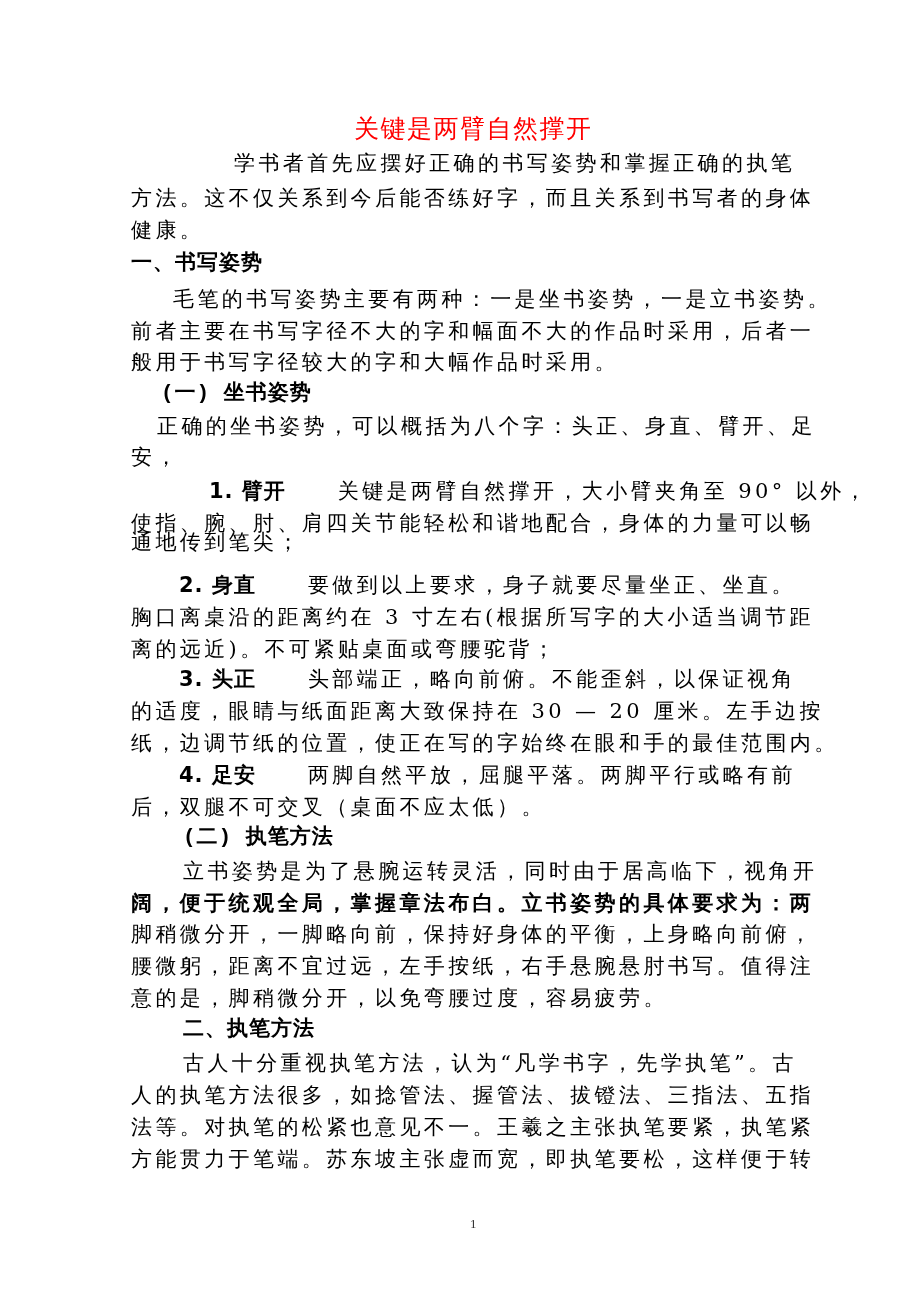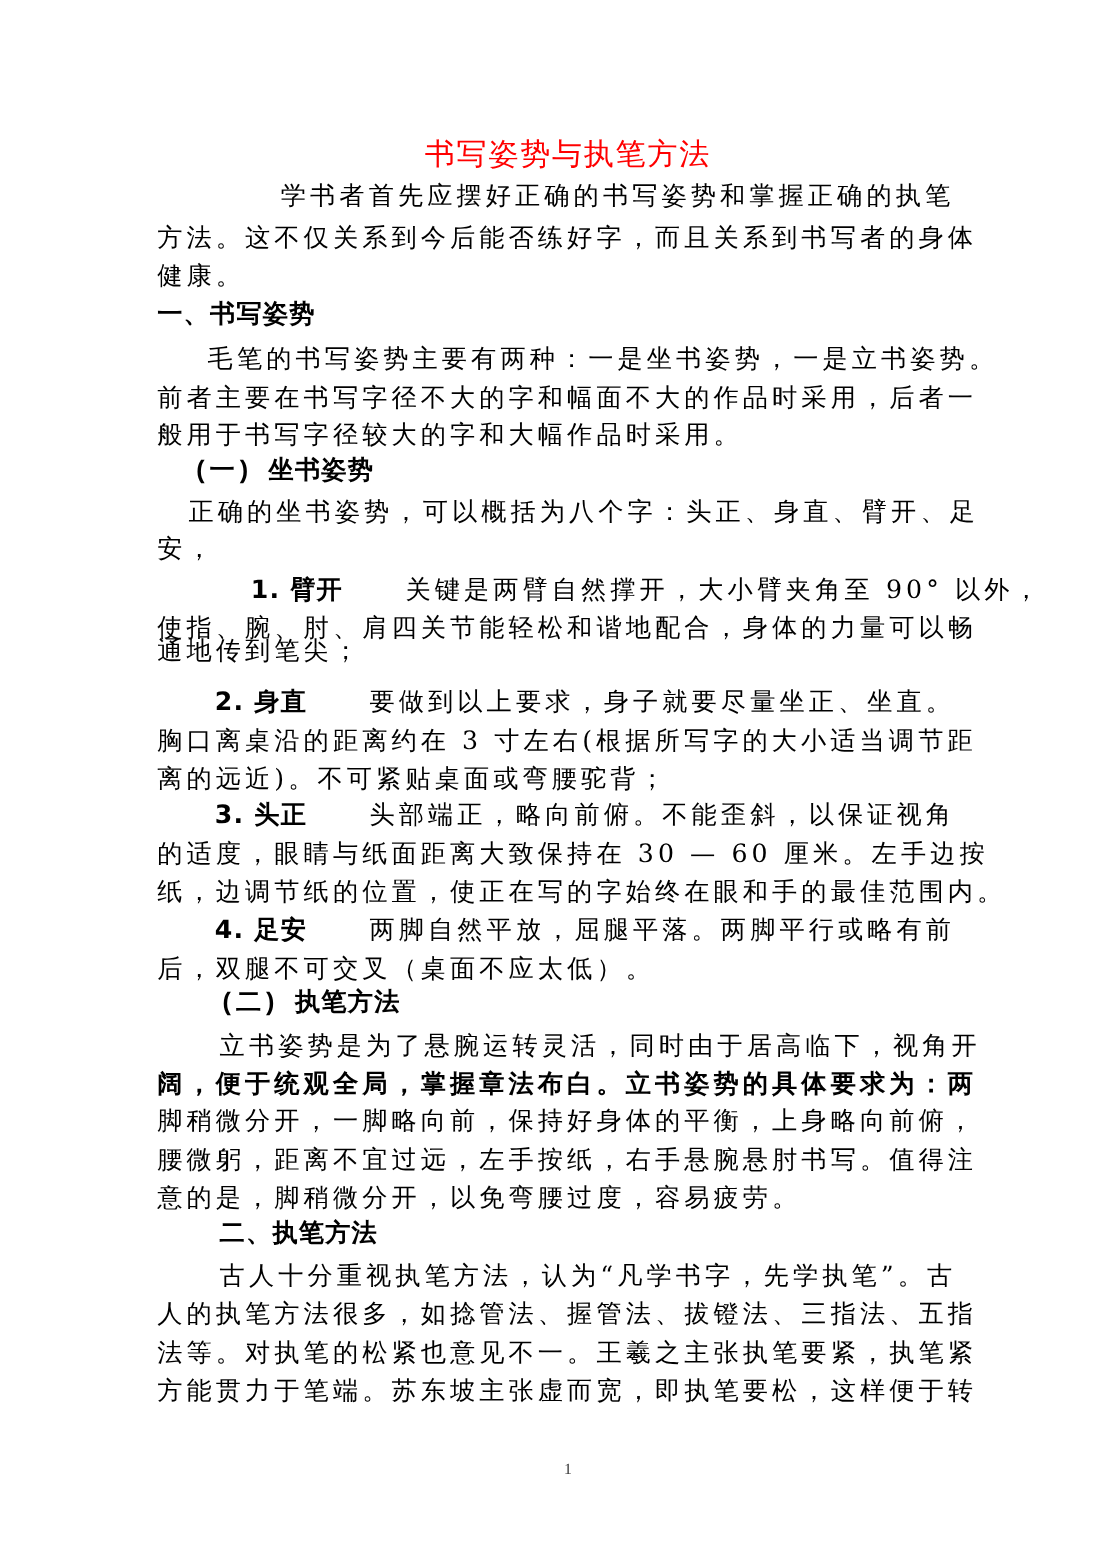--- a/index.html
+++ b/index.html
@@ -64,21 +64,21 @@
       font-size: 13px;
       color: #333333;
       font-family: "Liberation Serif", serif;
     }
   </style>
 </head>
 <body>
 
 <div class="page">
 
-  <div class="title">书写姿势与执笔方法</div>
+  <div class="title">关键是两臂自然撑开</div>
 
   <div class="line" style="top:147px; padding-left:103px; width:587px;">学书者首先应摆好正确的书写姿势和掌握正确的执笔</div>
   <div class="line" style="top:182px;">方法。这不仅关系到今后能否练好字，而且关系到书写者的身体</div>
   <div class="line" style="top:214px;">健康。</div>
 
   <div class="line bold" style="top:248px;">一、书写姿势</div>
 
   <div class="line" style="top:283px; padding-left:42px;">毛笔的书写姿势主要有两种：一是坐书姿势，一是立书姿势。</div>
   <div class="line" style="top:315px;">前者主要在书写字径不大的字和幅面不大的作品时采用，后者一</div>
   <div class="line" style="top:346px;">般用于书写字径较大的字和大幅作品时采用。</div>
@@ -95,21 +95,21 @@
 
   <div class="line" style="top:569px; padding-left:48px;">
     <span class="sub-label">2. 身直</span><span class="gap"></span><span>要做到以上要求，身子就要尽量坐正、坐直。</span>
   </div>
   <div class="line" style="top:601px;">胸口离桌沿的距离约在 3 寸左右(根据所写字的大小适当调节距</div>
   <div class="line" style="top:633px;">离的远近)。不可紧贴桌面或弯腰驼背；</div>
 
   <div class="line" style="top:663px; padding-left:48px;">
     <span class="sub-label">3. 头正</span><span class="gap"></span><span>头部端正，略向前俯。不能歪斜，以保证视角</span>
   </div>
-  <div class="line" style="top:695px;">的适度，眼睛与纸面距离大致保持在 30 — 60 厘米。左手边按</div>
+  <div class="line" style="top:695px;">的适度，眼睛与纸面距离大致保持在 30 — 20 厘米。左手边按</div>
   <div class="line" style="top:727px;">纸，边调节纸的位置，使正在写的字始终在眼和手的最佳范围内。</div>
 
   <div class="line" style="top:759px; padding-left:48px;">
     <span class="sub-label">4. 足安</span><span class="gap"></span><span>两脚自然平放，屈腿平落。两脚平行或略有前</span>
   </div>
   <div class="line" style="top:791px;">后，双腿不可交叉（桌面不应太低）。</div>
 
   <div class="line bold" style="top:822px; padding-left:52px;">(二) 执笔方法</div>
   <div class="line" style="top:855px; padding-left:52px;">立书姿势是为了悬腕运转灵活，同时由于居高临下，视角开</div>
   <div class="line" style="top:887px;font-weight:bold;">阔，便于统观全局，掌握章法布白。立书姿势的具体要求为：两</div>

